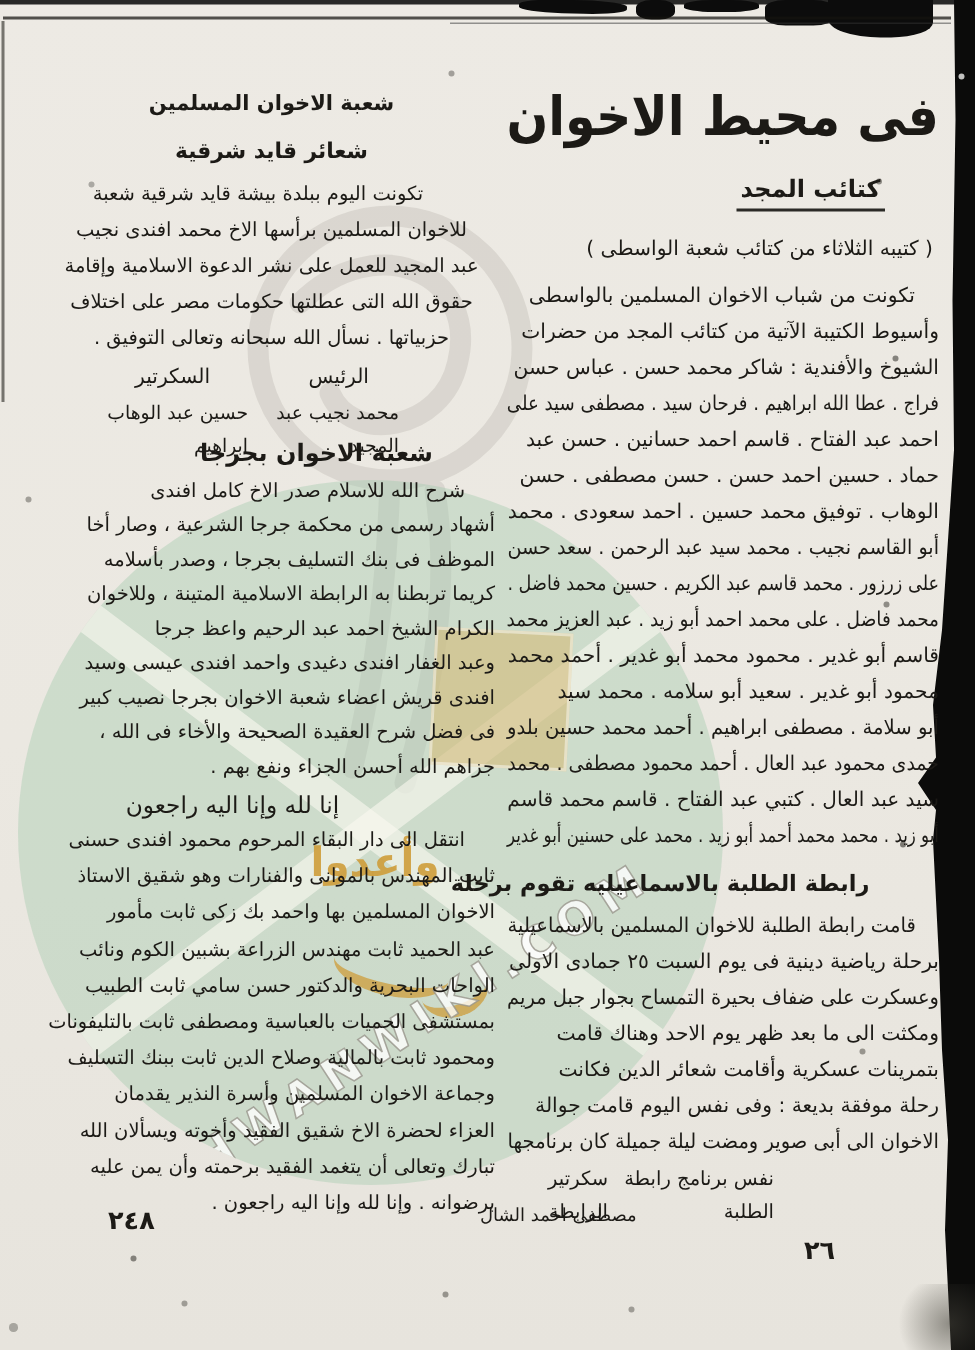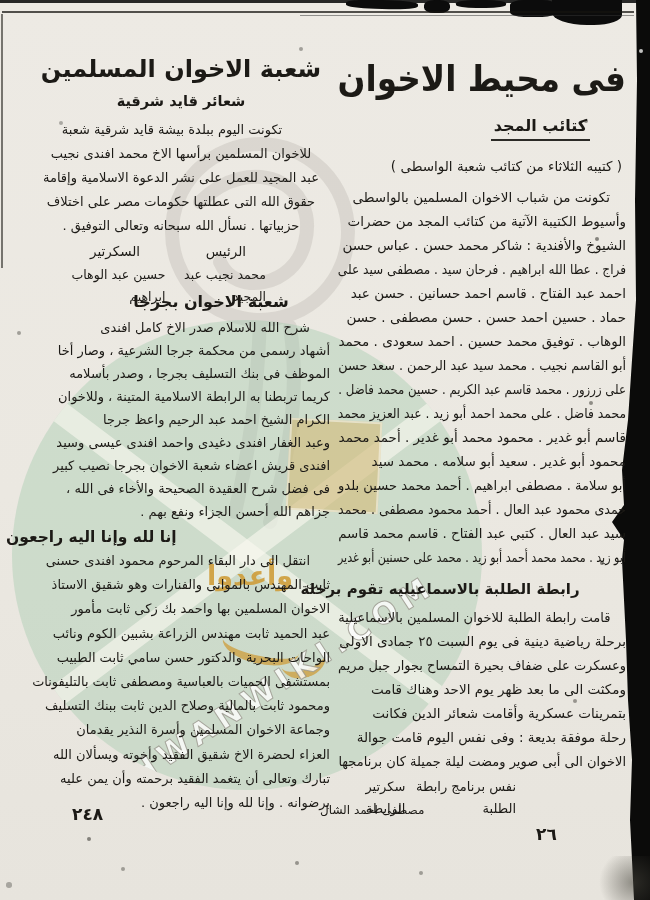--- a/index.html
+++ b/index.html
@@ -73,36 +73,36 @@
   .par-r2{margin-top:4px;}
   .par-r2 .tline{height:24px;line-height:24px;font-size:13.5px;}
   .par-r2 .tline:first-child{padding-right:16px;}
   .sig-row{margin-top:3px;display:flex;justify-content:space-between;
     padding-right:110px;height:22px;line-height:22px;font-size:13px;}
   .sig-name{margin-top:1px;margin-left:-18px;height:22px;line-height:22px;
     font-size:12px;text-align:left;}
   .pagenum{position:absolute;font-size:17px;font-weight:bold;}
   .pn-right{left:536px;top:824px;}
   .pn-left{left:72px;top:804px;}
-  .head-l1{margin-top:56px;height:26px;line-height:26px;font-size:24px;font-weight:bold;text-align:center;}
+  .head-l1{margin-top:56px;height:26px;line-height:26px;font-size:14px;font-weight:bold;text-align:center;}
   .head-l1b{margin-top:8px;height:22px;line-height:22px;font-size:14.5px;font-weight:bold;text-align:center;}
   .par-l1{margin-top:6px;text-align:center;}
   .par-l1 .tline{height:24px;line-height:24px;font-size:13px;}
   .par-l1 .tline:first-child{padding-right:18px;}
   .role-row{display:flex;justify-content:space-between;padding-right:84px;padding-left:58px;
     height:22px;line-height:22px;font-size:13.5px;margin-top:2px;}
   .name-row{display:flex;justify-content:space-between;padding-right:64px;padding-left:20px;
     height:22px;line-height:22px;font-size:12.5px;margin-top:2px;}
   .head-l2{margin-top:4px;height:24px;line-height:24px;font-size:16px;font-weight:bold;
     text-align:center;transform:translateX(30px);}
   .par-l2{margin-top:2px;}
   .par-l2 .tline{height:23px;line-height:23px;font-size:13px;}
   .par-l2 .tline:first-child{padding-right:20px;}
-  .head-l3{margin-top:2px;height:24px;line-height:24px;font-size:15.5px;font-weight:bold;
-    text-align:left;transform:translateX(-26px);}
+  .head-l3{margin-top:2px;height:24px;line-height:24px;font-size:15.5px;font-weight:normal;
+    text-align:center;transform:translateX(-26px);}
   .par-l3{margin-top:0;}
   .par-l3 .tline{height:24.2px;line-height:24.2px;font-size:13px;}
   .par-l3 .tline:first-child{padding-right:20px;}
 </style>
 </head>
 <body>
 
 <div class="page">
 
   <div class="b-top-line"></div>

